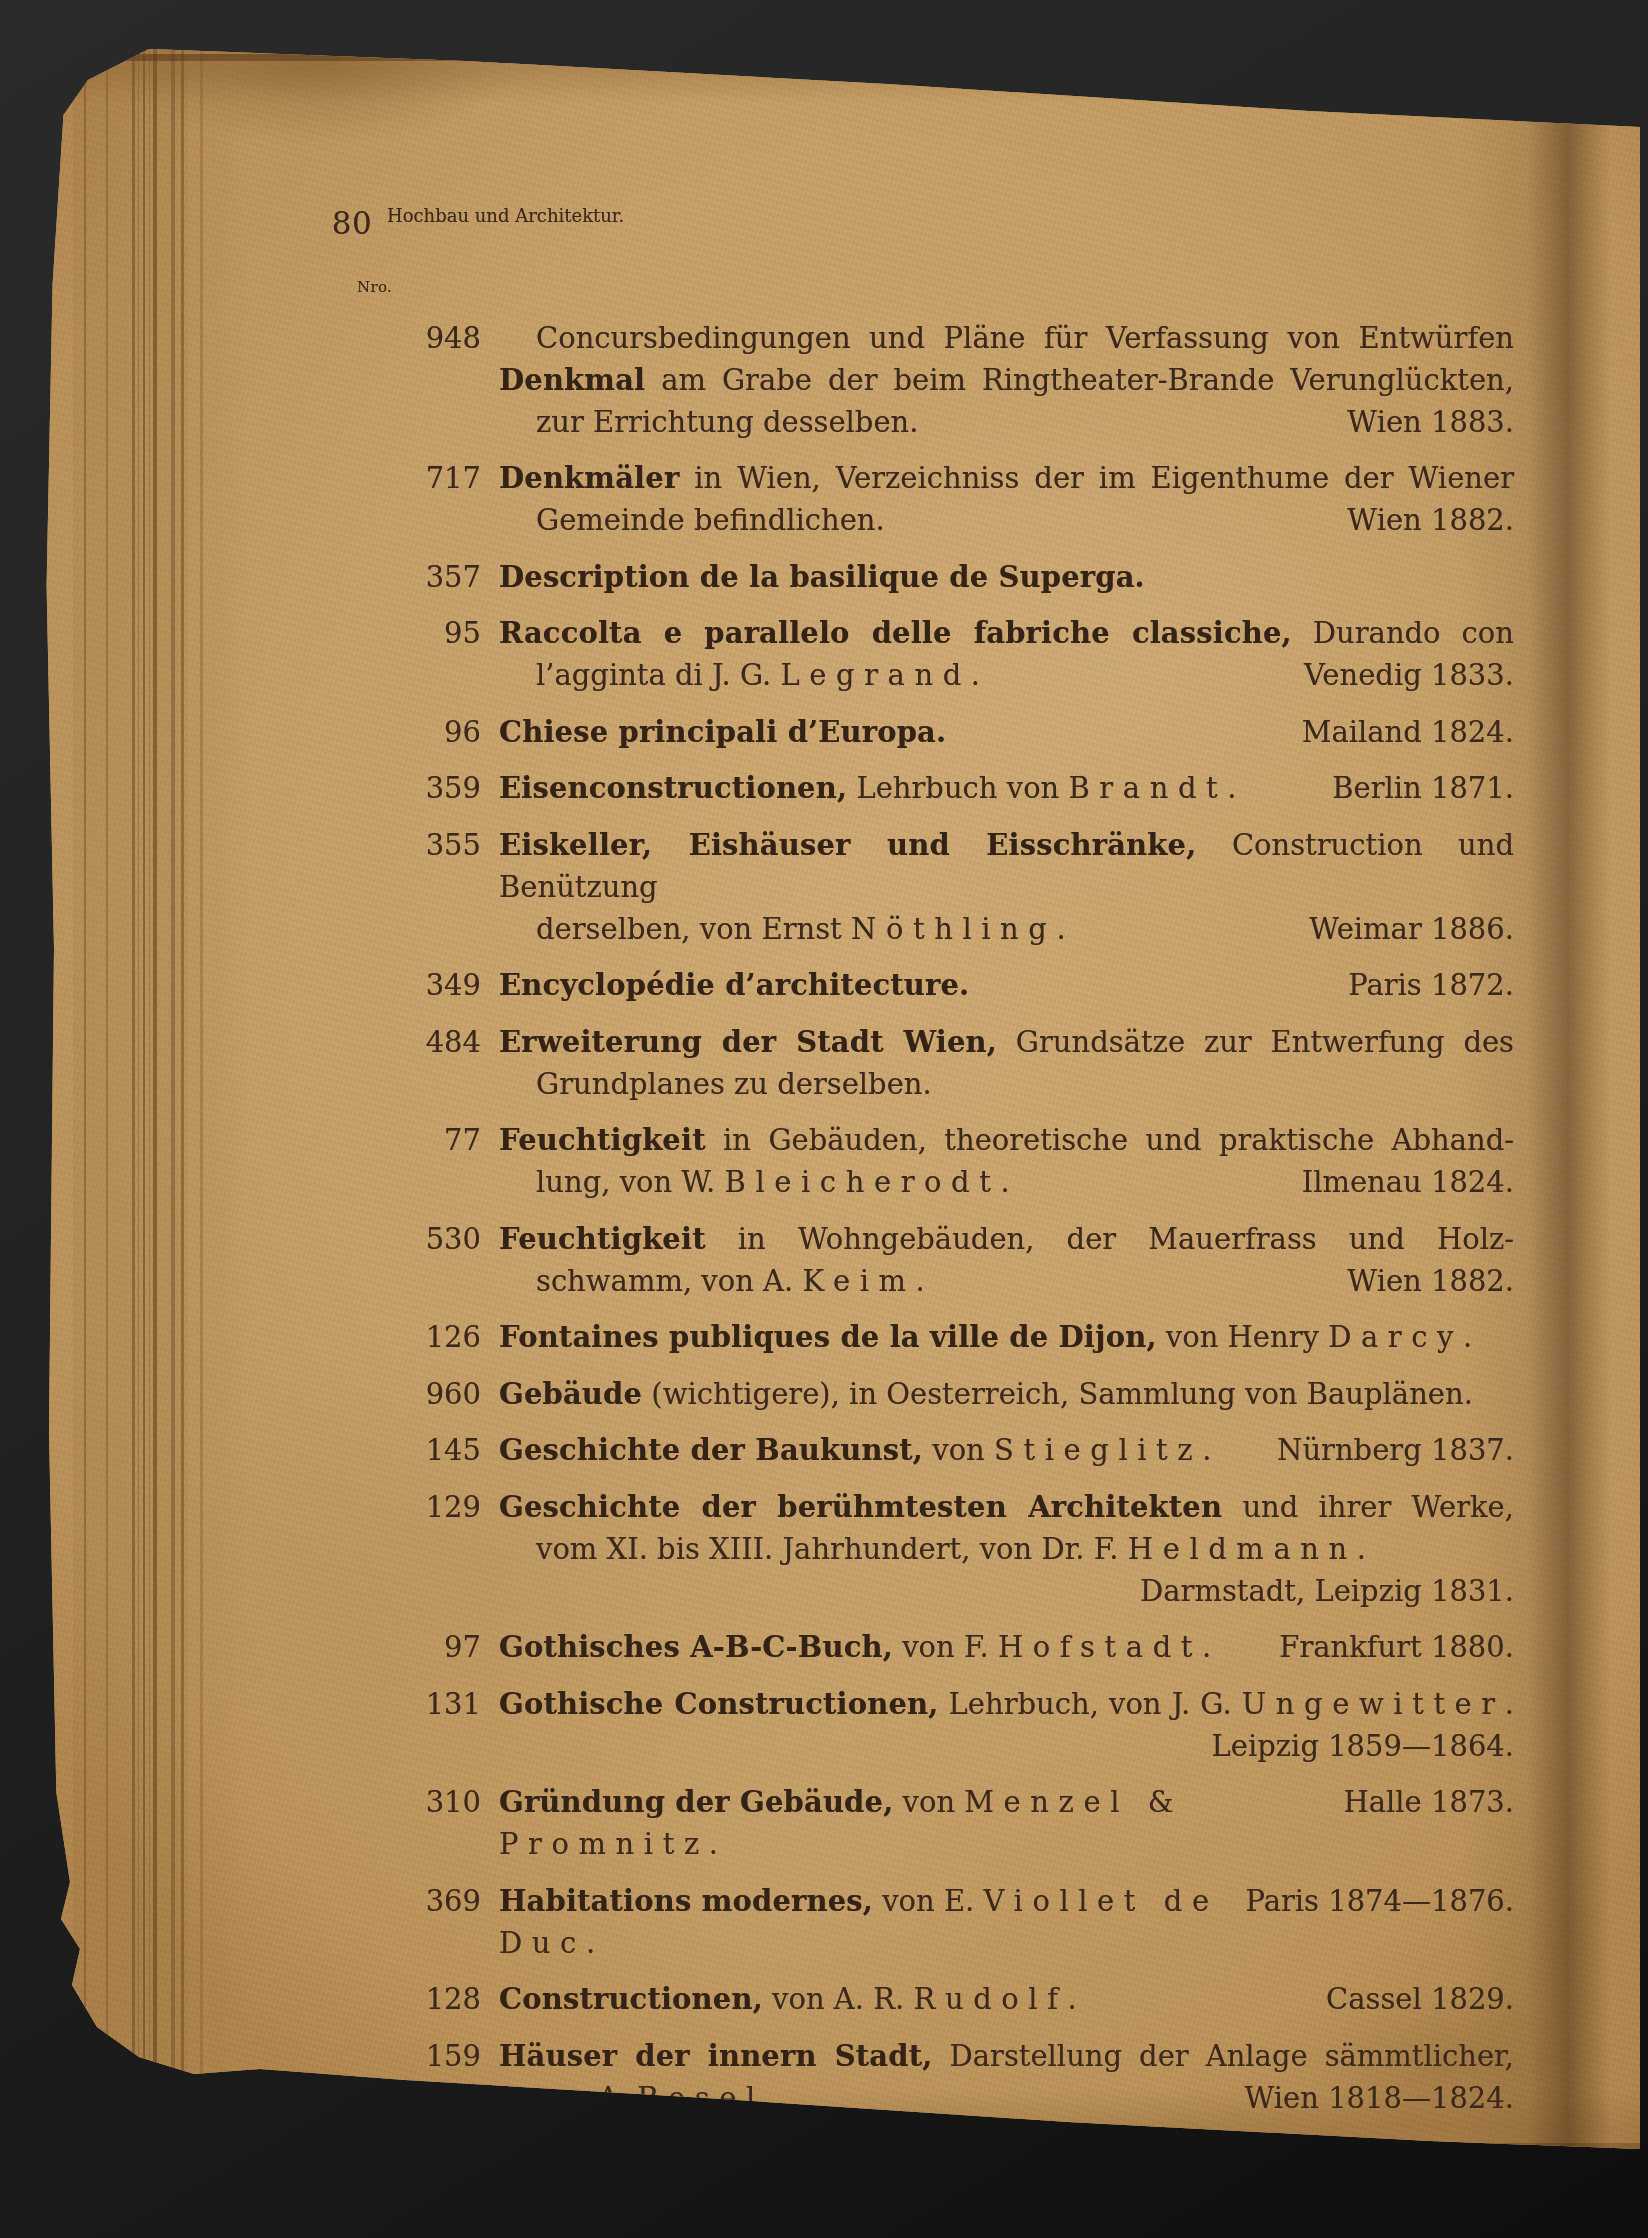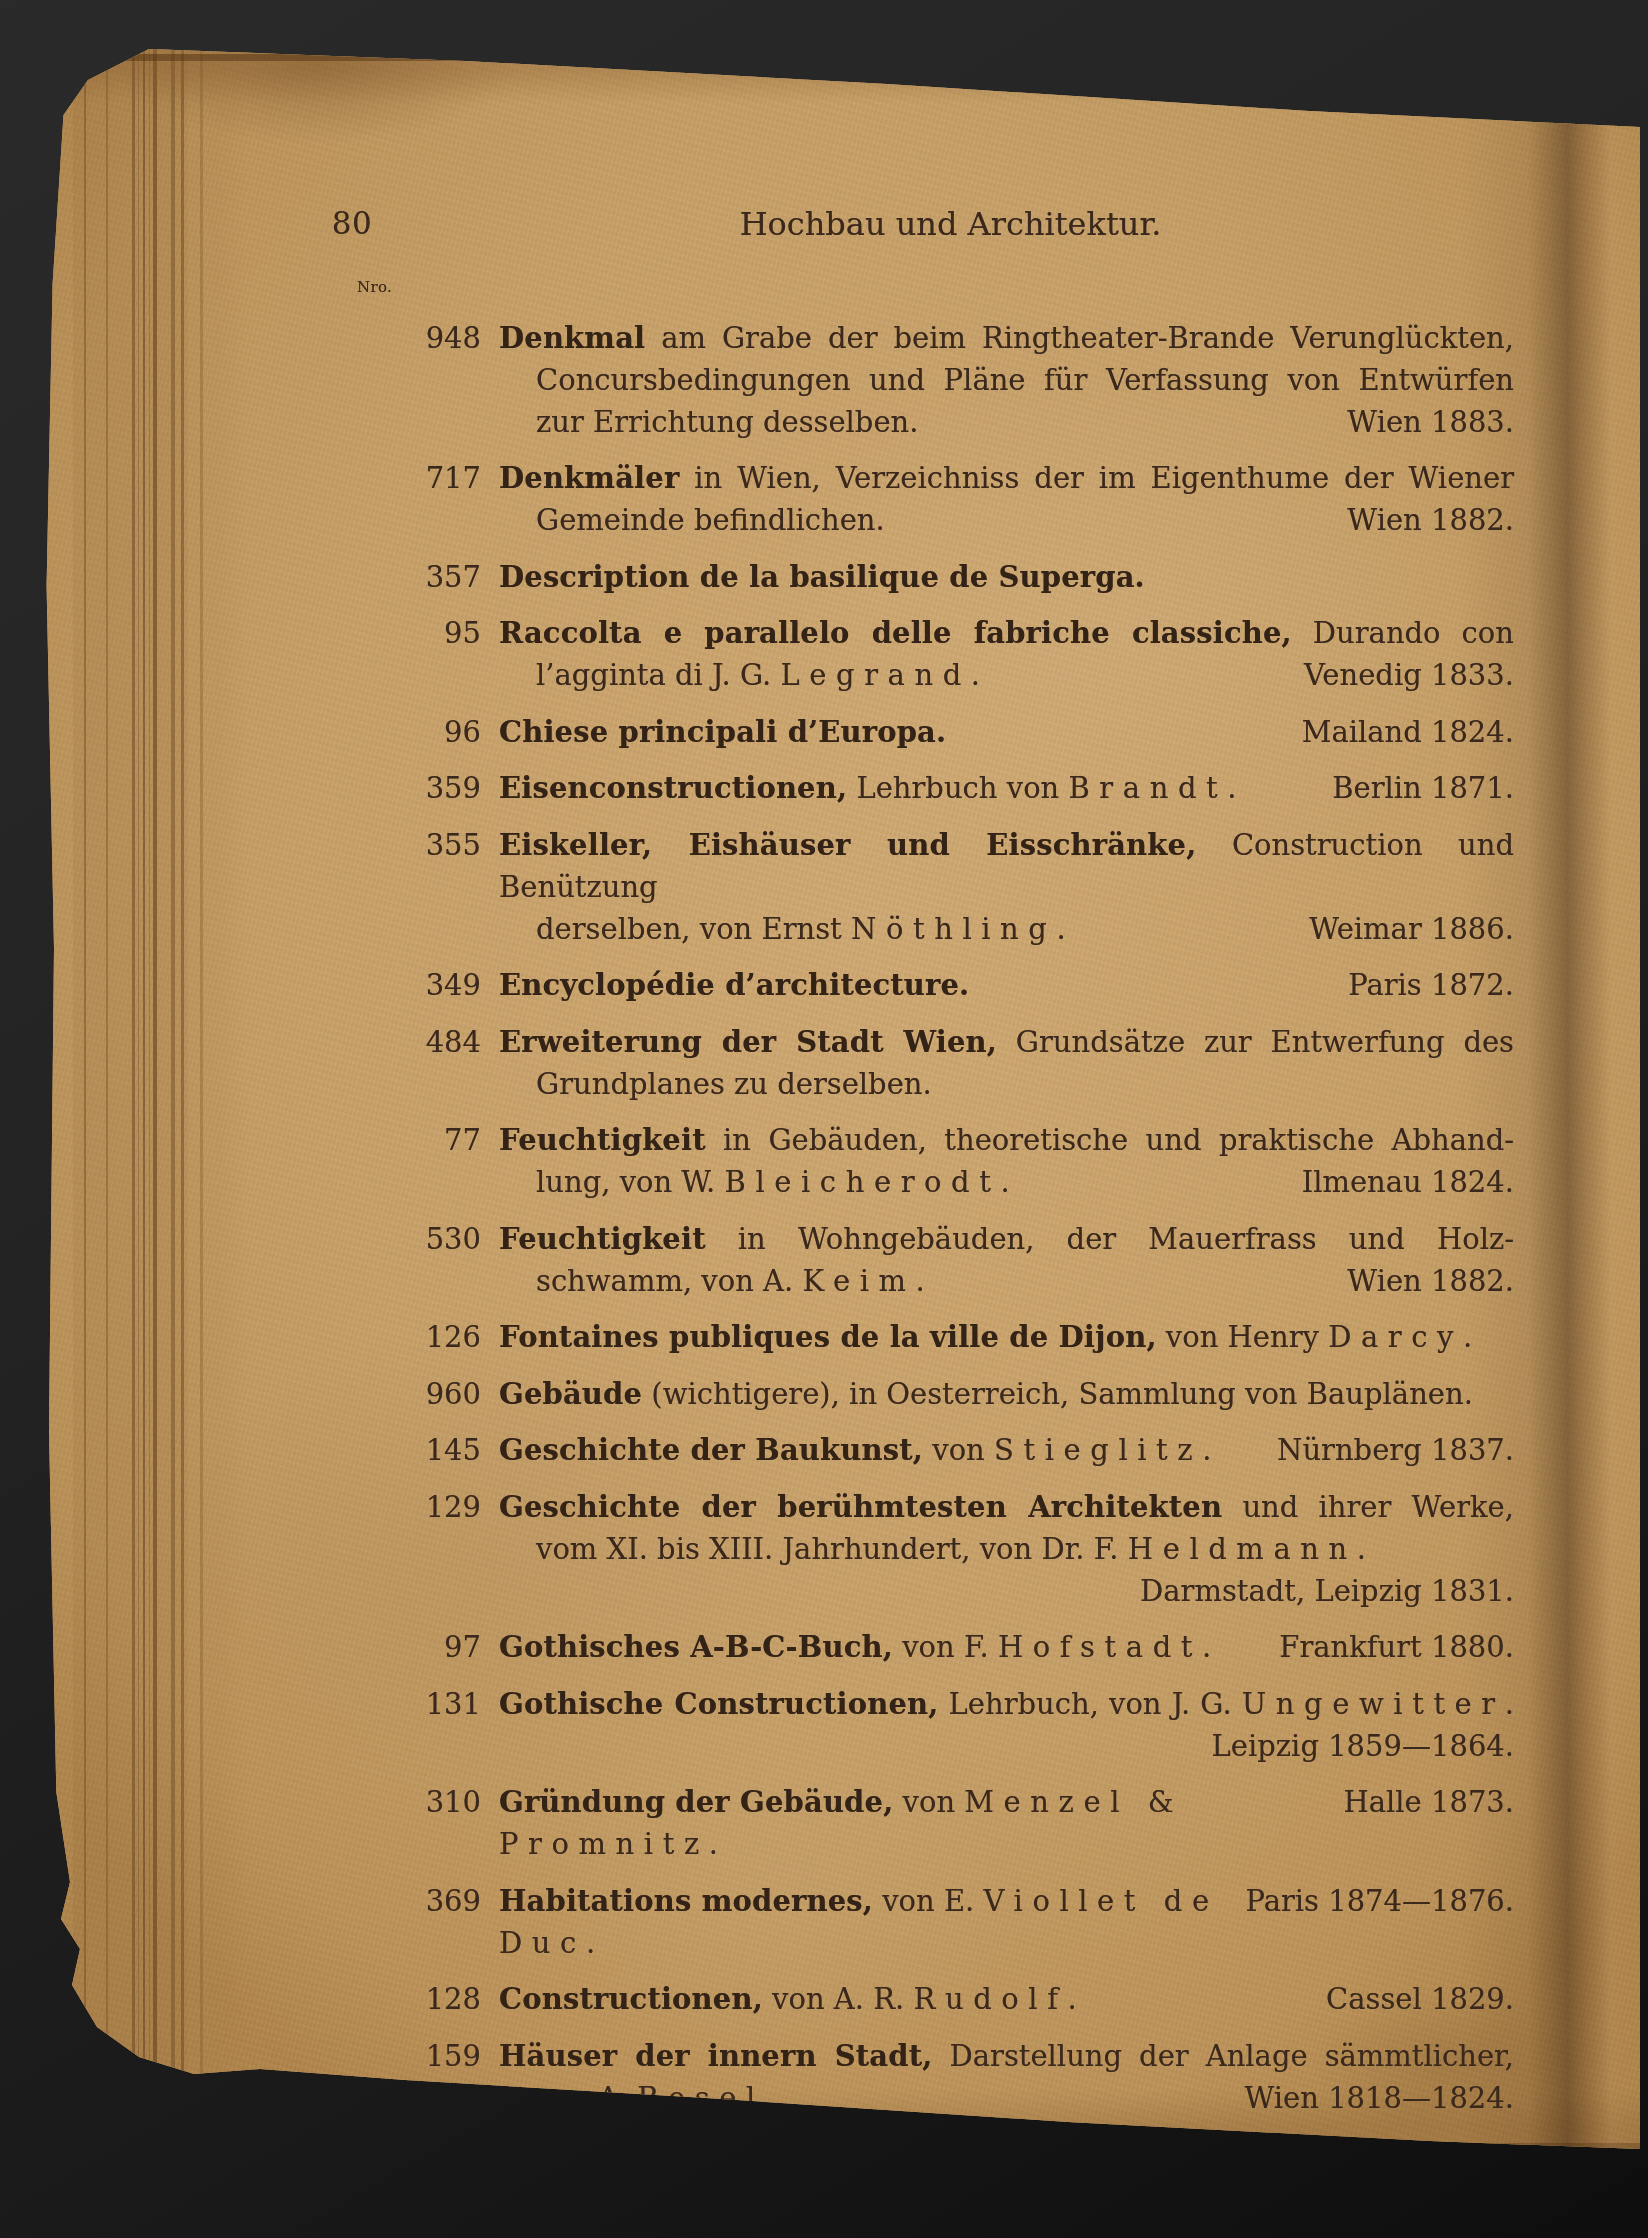--- a/index.html
+++ b/index.html
@@ -72,21 +72,21 @@
   }
   
   .content{
     position:absolute;left:308px;top:162px;width:1163px;
     color:#3a281c;
     font-size:29px;
     text-shadow:0 0 0.6px rgba(58,40,28,.45);
   }
   .header-row{position:relative;height:43px;}
   .pageno{position:absolute;left:-19.3px;top:0;font-size:31px;letter-spacing:.02em;}
-  .running-title{display:block;text-align:center;font-size:32px;padding-left:36px;}
+  .running-title{display:block;font-size:18px;padding-left:36px;}
   .nro{margin-top:30px;margin-left:6px;font-size:15px;letter-spacing:.02em;}
   #entries{margin-top:20.5px;}
   .entry{display:flex;margin-bottom:14.5px;}
   .no{width:148px;box-sizing:border-box;padding-right:18px;text-align:right;line-height:42px;flex:none;}
   .ebody{flex:1;min-width:0;}
   .line{line-height:42px;}
   .line.ind{padding-left:37px;}
   .line.j{text-align:justify;text-align-last:justify;}
   .line.r{text-align:right;}
   .line.f{display:flex;justify-content:space-between;gap:22px;align-items:baseline;}
@@ -110,22 +110,22 @@
     <div class="content">
       <div class="header-row">
         <span class="pageno">80</span>
         <span class="running-title">Hochbau und Architektur.</span>
       </div>
       <div class="nro">Nro.</div>
       <div id="entries">
           <div class="entry">
             <div class="no">948</div>
             <div class="ebody">
+              <div class="line j ind"><span class="main"><span class="nt">Concursbedingungen und Pläne für Verfassung von Entwürfen</span></span></div>
               <div class="line j"><span class="main"><b class="bt">Denkmal</b><span class="nt"> am Grabe der beim Ringtheater-Brande Verunglückten,</span></span></div>
-              <div class="line j ind"><span class="main"><span class="nt">Concursbedingungen und Pläne für Verfassung von Entwürfen</span></span></div>
               <div class="line f ind">
                 <span class="main"><span class="nt">zur Errichtung desselben.</span></span>
                 <span class="place">Wien 1883.</span>
               </div>
             </div>
           </div>
           <div class="entry">
             <div class="no">717</div>
             <div class="ebody">
               <div class="line j"><span class="main"><b class="bt">Denkmäler</b><span class="nt"> in Wien, Verzeichniss der im Eigenthume der Wiener</span></span></div>

